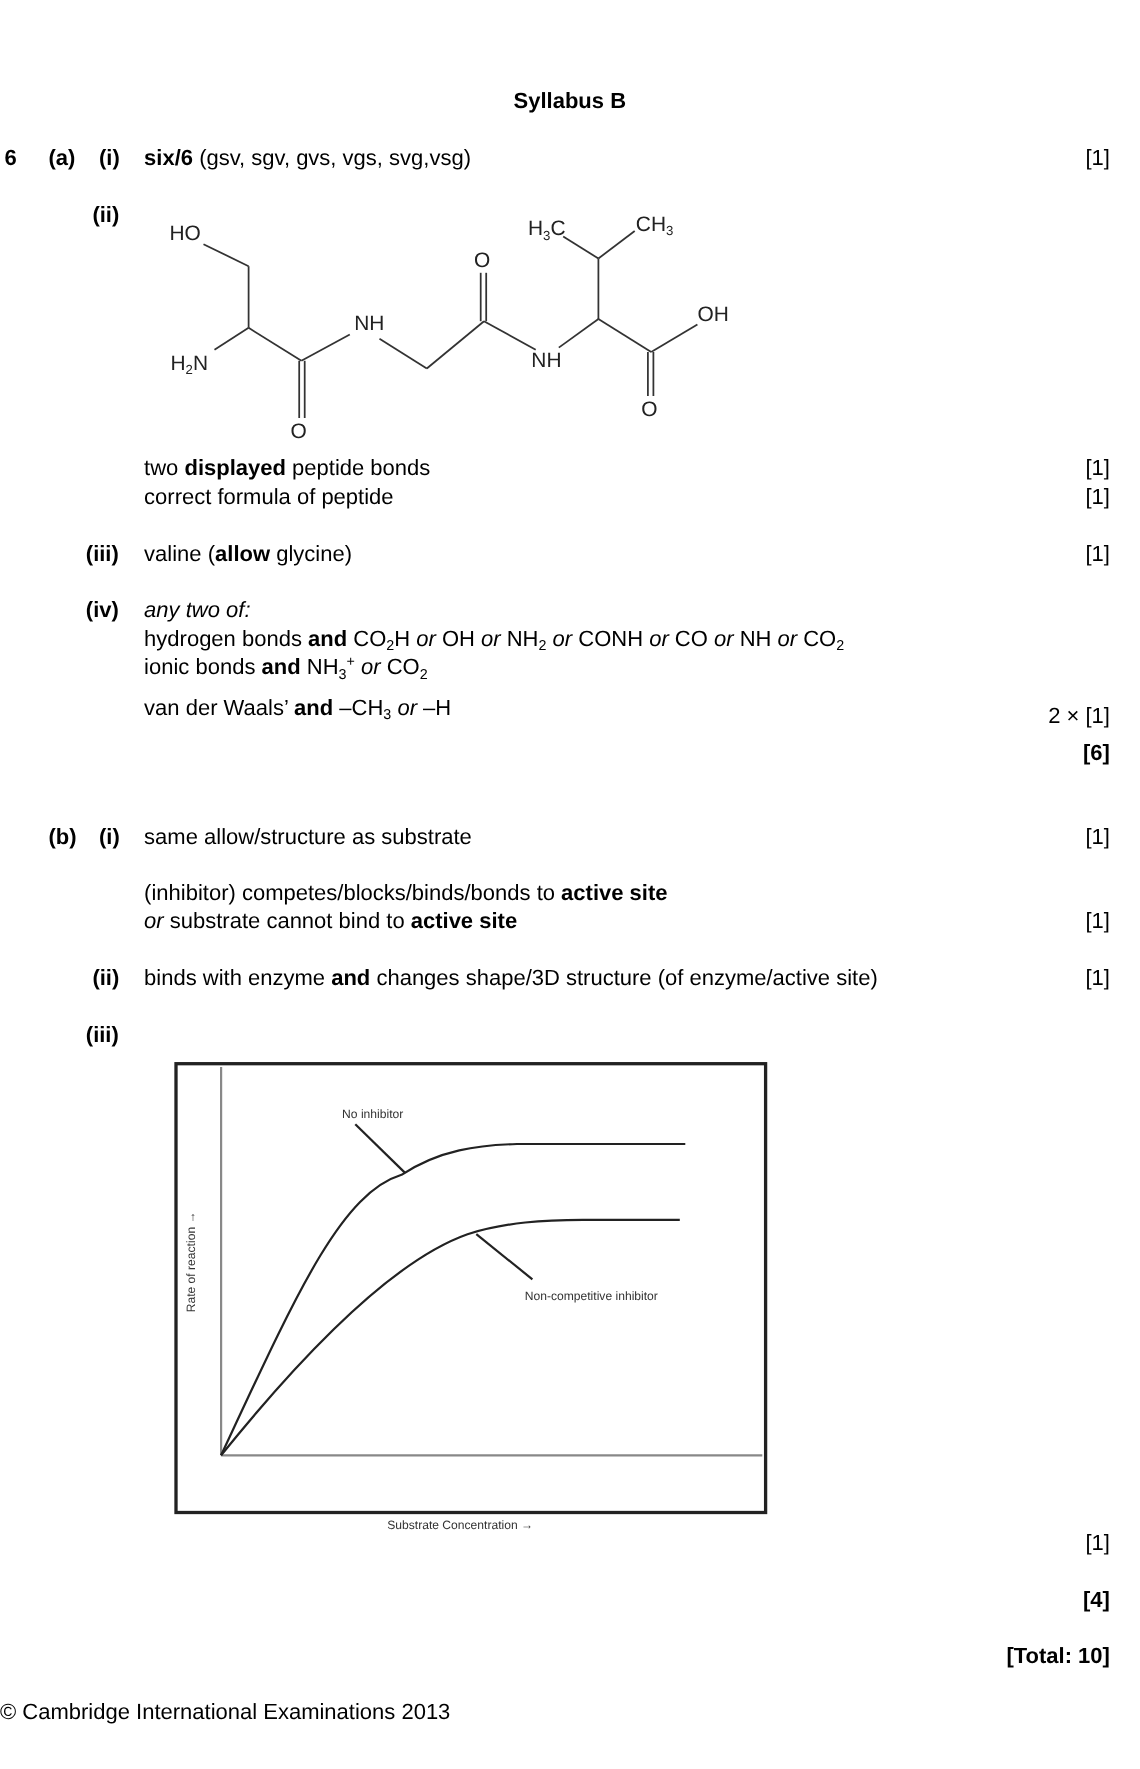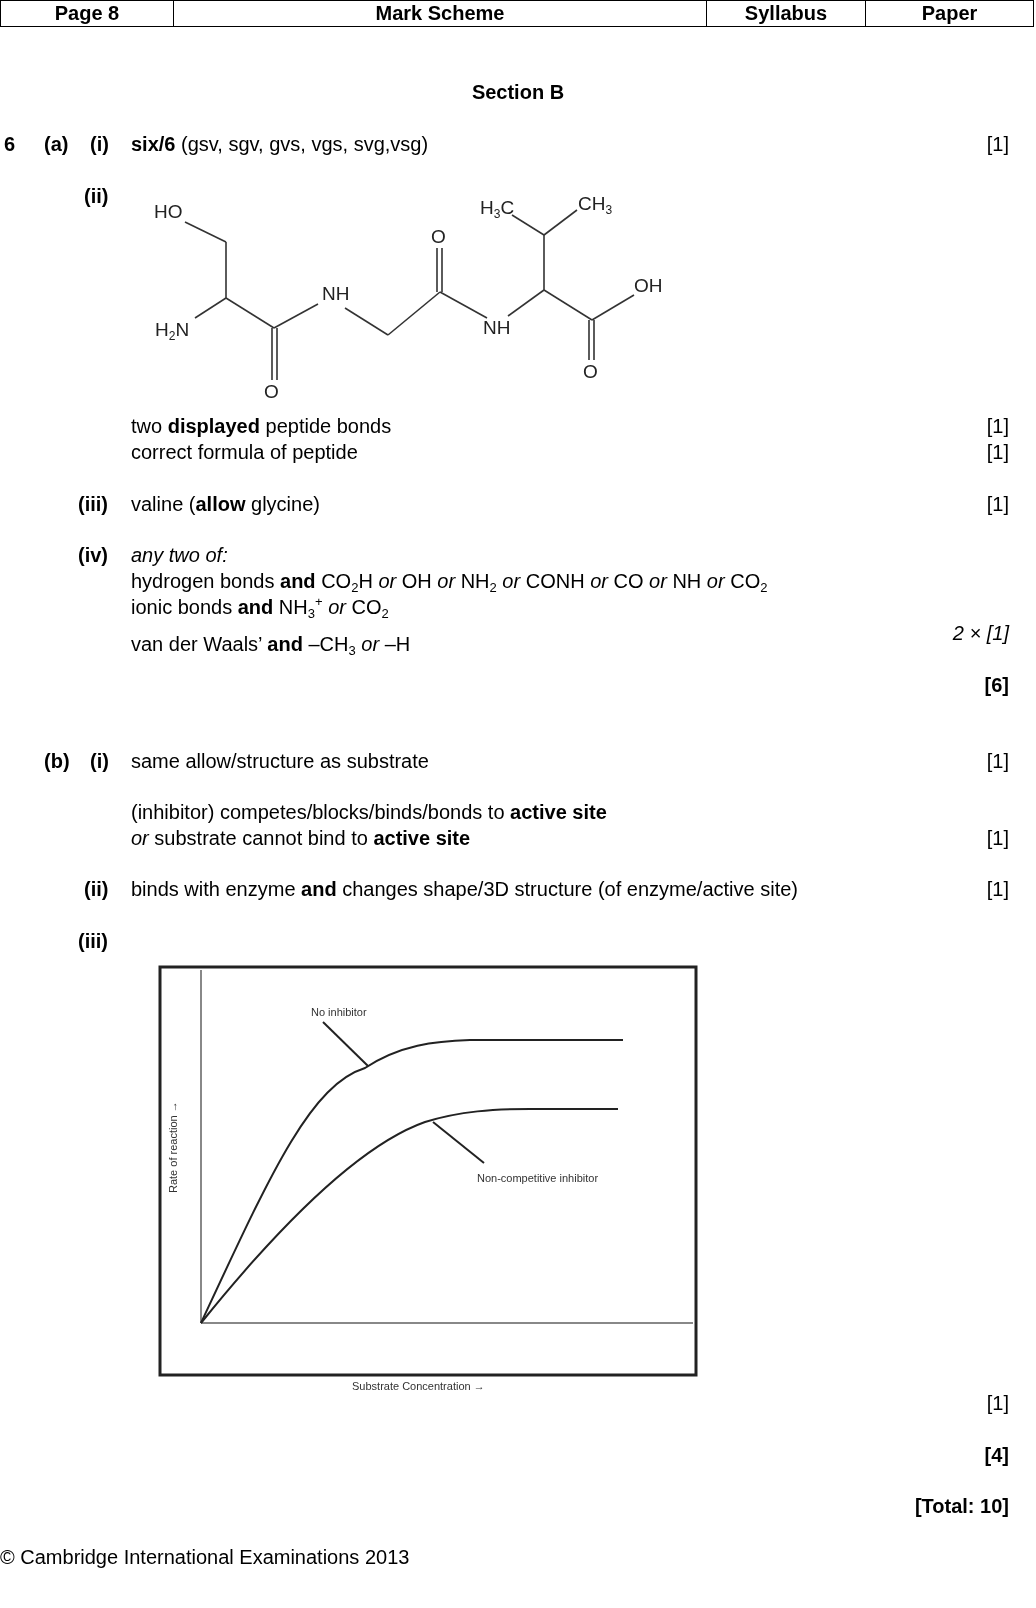--- a/index.html
+++ b/index.html
@@ -12,30 +12,24 @@
   .r { text-align:right; }
   sub { font-size:13px; vertical-align:-4px; line-height:0; }
   sup { font-size:13px; vertical-align:8px; line-height:0; }
   svg text { font-family:"Liberation Sans", sans-serif; }
 </style>
 </head>
 <body>
 
 <table class="hdr" style="width:1034px;">
   <tbody>
-      <tr>
-    <td style="width:172px;">Page 8</td>
-    <td style="width:532px;">Mark Scheme</td>
-    <td style="width:158px;">Syllabus</td>
-    <td>Paper</td>
-  </tr>
 </tbody>
   </table>
 
-<div class="abs b" style="left:0;width:1036px;text-align:center;top:80px;">Section B</div>
+<div class="abs b" style="left:0;width:1036px;text-align:center;top:80px;">Syllabus B</div>
 
 <div class="abs b" style="left:4px;top:132px;">6</div>
 <div class="abs b" style="left:44px;top:132px;">(a)</div>
 <div class="abs b" style="left:90px;top:132px;">(i)</div>
 <div class="abs" style="left:131px;top:132px;"><span class="b">six/6</span><span> (gsv, sgv, gvs, vgs, svg,vsg)</span></div>
 <div class="abs r" style="right:27px;top:132px;">[1]</div>
 
 <div class="abs b" style="left:84px;top:184px;">(ii)</div>
 <svg style="position:absolute;left:140px;top:180px;" width="620" height="230" viewBox="0 0 620 230">
   <g stroke="#333" stroke-width="1.6" fill="none">
@@ -81,21 +75,21 @@
 
 <div class="abs b" style="left:78px;top:492px;">(iii)</div>
 <div class="abs" style="left:131px;top:492px;"><span>valine (</span><span class="b">allow</span><span> glycine)</span></div>
 <div class="abs r" style="right:27px;top:492px;">[1]</div>
 
 <div class="abs b" style="left:78px;top:543px;">(iv)</div>
 <div class="abs i" style="left:131px;top:543px;">any two of:</div>
 <div class="abs" style="left:131px;top:569px;"><span>hydrogen bonds </span><span class="b">and</span><span> CO</span><sub>2</sub><span>H </span><span class="i">or</span><span> OH </span><span class="i">or</span><span> NH</span><sub>2</sub> <span class="i">or</span><span> CONH </span><span class="i">or</span><span> CO </span><span class="i">or</span><span> NH </span><span class="i">or</span><span> CO</span><sub>2</sub></div>
 <div class="abs" style="left:131px;top:595px;"><span>ionic bonds </span><span class="b">and</span><span> NH</span><sub>3</sub><sup>+</sup> <span class="i">or</span><span> CO</span><sub>2</sub></div>
 <div class="abs" style="left:131px;top:632px;"><span>van der Waals’ </span><span class="b">and</span><span> –CH</span><sub>3</sub> <span class="i">or</span><span> –H</span></div>
-<div class="abs r" style="right:27px;top:621px;font-style:italic;">2 × [1]</div>
+<div class="abs r" style="right:27px;top:639px;">2 × [1]</div>
 <div class="abs b r" style="right:27px;top:673px;">[6]</div>
 
 <div class="abs b" style="left:44px;top:749px;">(b)</div>
 <div class="abs b" style="left:90px;top:749px;">(i)</div>
 <div class="abs" style="left:131px;top:749px;">same allow/structure as substrate</div>
 <div class="abs r" style="right:27px;top:749px;">[1]</div>
 <div class="abs" style="left:131px;top:800px;"><span>(inhibitor) competes/blocks/binds/bonds to </span><span class="b">active site</span></div>
 <div class="abs" style="left:131px;top:826px;"><span class="i">or</span><span> substrate cannot bind to </span><span class="b">active site</span></div>
 <div class="abs r" style="right:27px;top:826px;">[1]</div>
 

